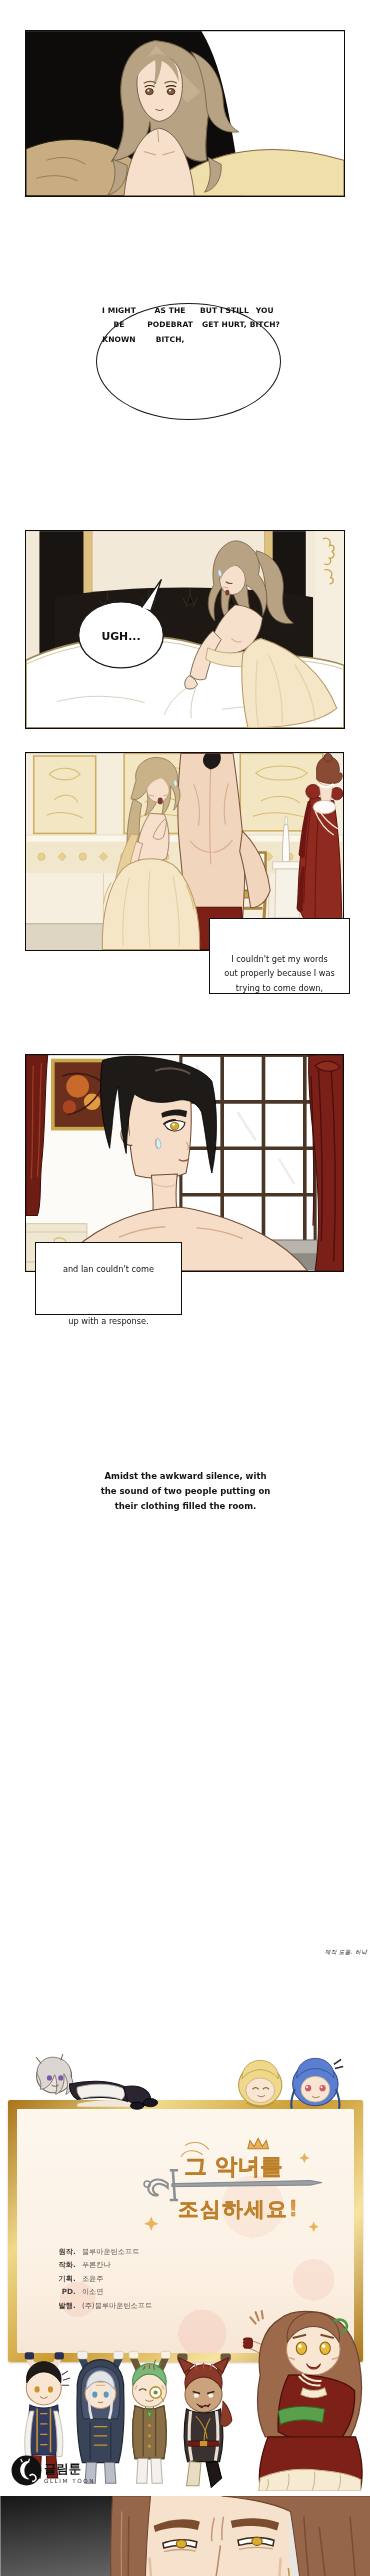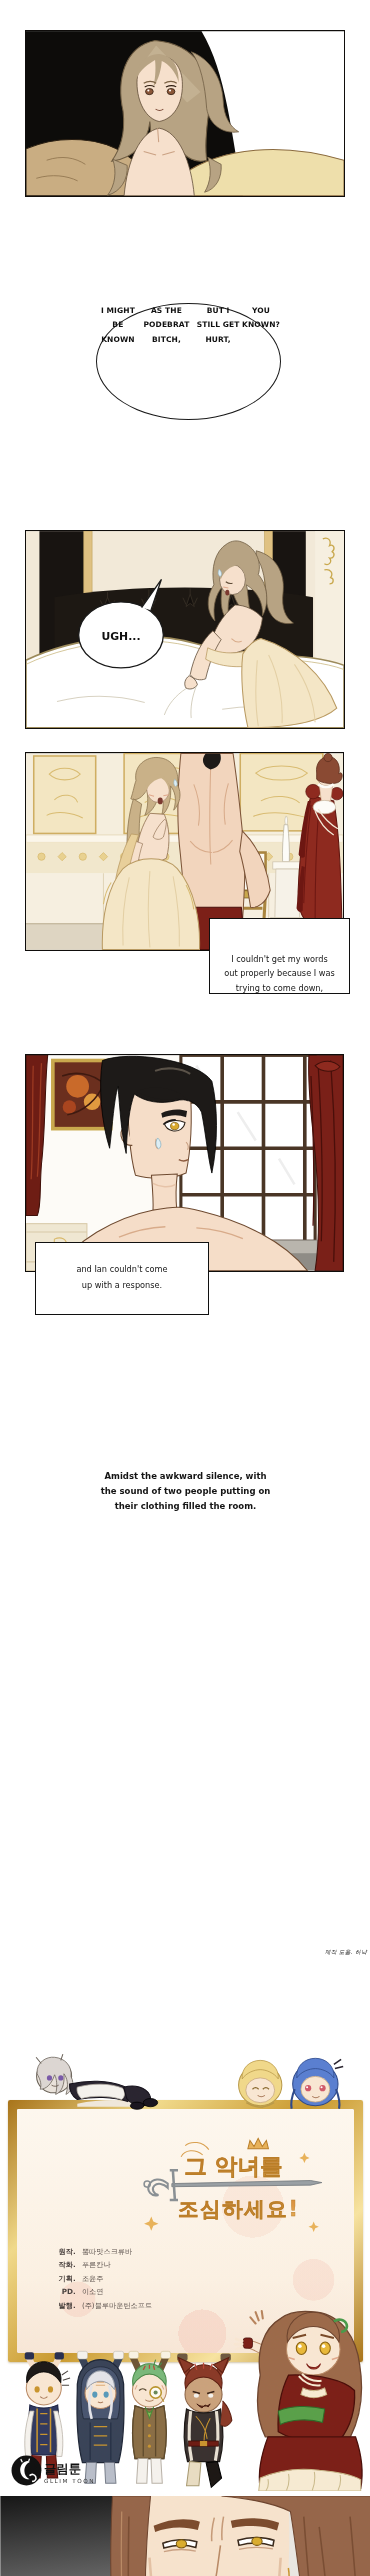--- a/index.html
+++ b/index.html
@@ -65,21 +65,21 @@
       <path d="M255,188 L257,215 M228,233 L252,240 M264,240 L288,233" stroke="#caa183" stroke-width="2" fill="none"></path>
       <path d="M168,248 C176,272 173,298 158,318 C183,311 198,288 196,260 Z" fill="#b7a383" stroke="#6e5c42" stroke-width="1.5"></path>
       <path d="M352,244 C360,268 358,292 346,312 C368,306 380,284 378,258 Z" fill="#b7a383" stroke="#6e5c42" stroke-width="1.5"></path>
     </svg>
   </div>
 
   <div class="bubble" style="left:96px;top:303px;width:183px;height:115px;">
     <span class="ln">I MIGHT BE KNOWN</span>
     <span class="ln">AS THE PODEBRAT BITCH,</span>
     <span class="ln">BUT I STILL GET HURT,</span>
-    <span class="ln">YOU KNOWN?</span>
+    <span class="ln">YOU BITCH?</span>
   </div>
 
   <div class="panel" style="left:25px;top:530px;width:320px;height:199px;">
     <svg viewBox="0 0 616 381">
       <rect x="0" y="0" width="616" height="381" fill="#f2e9d8"></rect>
       <rect x="26" y="0" width="86" height="252" fill="#181411"></rect>
       <rect x="112" y="0" width="16" height="252" fill="#dfc182" stroke="#b99a52" stroke-width="1"></rect>
       <rect x="462" y="0" width="16" height="232" fill="#dfc182" stroke="#b99a52" stroke-width="1"></rect>
       <rect x="478" y="0" width="64" height="232" fill="#181411"></rect>
       <rect x="560" y="0" width="56" height="381" fill="#f6efe0"></rect>
@@ -250,23 +250,23 @@
         <path d="M296,202 C302,205 309,205 314,202" stroke="#8c5a3e" stroke-width="3" fill="none"></path>
         <path d="M255,160 C250,168 251,177 257,181 C263,178 263,167 255,160 Z" fill="#dcedf4" stroke="#8ab2c4" stroke-width="1.5"></path>
         <path d="M243,232 C245,258 247,280 246,300 L292,300 C290,278 290,255 293,230 Z" fill="#f5ddc8" stroke="#6e4a30" stroke-width="2"></path>
         <path d="M246,248 C260,256 278,257 290,250" stroke="#e6c3a8" stroke-width="3" fill="none"></path>
         <path d="M55,417 C95,360 170,315 245,300 C290,292 300,292 340,302 C420,322 500,360 545,417 Z" fill="#f5ddc8" stroke="#6e4a30" stroke-width="2"></path>
         <path d="M180,352 C210,340 245,333 270,332 M330,334 C360,336 395,344 420,355" stroke="#d8ab8a" stroke-width="2.5" fill="none"></path>
       </g>
     </svg>
   </div>
 
-  <div class="caption" style="left:35px;top:1242px;width:174px;height:73px;padding-top:17.5px;">
+  <div class="caption" style="left:35px;top:1242px;width:147px;height:73px;padding-top:17.5px;">
     <div class="ln" style="line-height:16px;">and Ian couldn't come</div>
-    <div class="ln" style="line-height:16px;">up with a response.</div>
+    <div class="ln" style="line-height:16px;margin-top:36px;">up with a response.</div>
   </div>
 
   <div class="narration" style="top:1469px;">
     <div class="ln">Amidst the awkward silence, with</div>
     <div class="ln">the sound of two people putting on</div>
     <div class="ln">their clothing filled the room.</div>
   </div>
 
   <div class="prod-note">제작 도움. 하냑</div>
 
@@ -295,21 +295,21 @@
       <g fill="#e8b25a">
         <path d="M20,160 L24,170 L34,174 L24,178 L20,188 L16,178 L6,174 L16,170 Z"></path>
         <path d="M318,36 L321,43 L328,46 L321,49 L318,56 L315,49 L308,46 L315,43 Z"></path>
         <path d="M336,170 L339,177 L346,180 L339,183 L336,190 L333,183 L326,180 L333,177 Z"></path>
       </g>
     </svg>
 
     <div class="ec-credits">
       <div class="ec-row">
         <span class="ec-label">원작.</span>
-        <span class="ec-value">뽕따맛스크류바</span>
+        <span class="ec-value">블루마운틴소프트</span>
       </div>
       <div class="ec-row">
         <span class="ec-label">작화.</span>
         <span class="ec-value">푸른칸나</span>
       </div>
       <div class="ec-row">
         <span class="ec-label">기획.</span>
         <span class="ec-value">조윤주</span>
       </div>
       <div class="ec-row">

